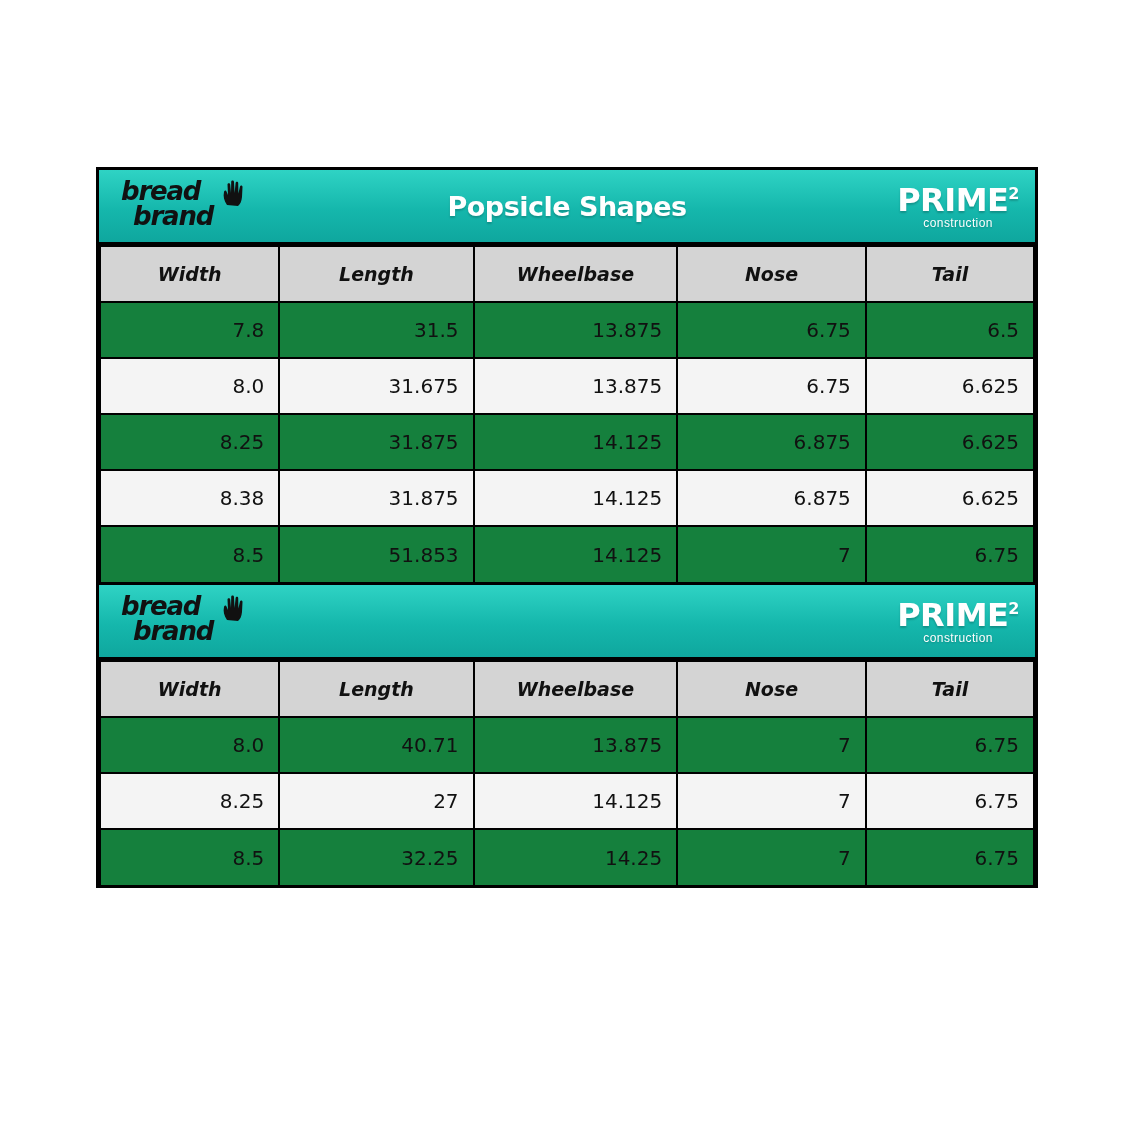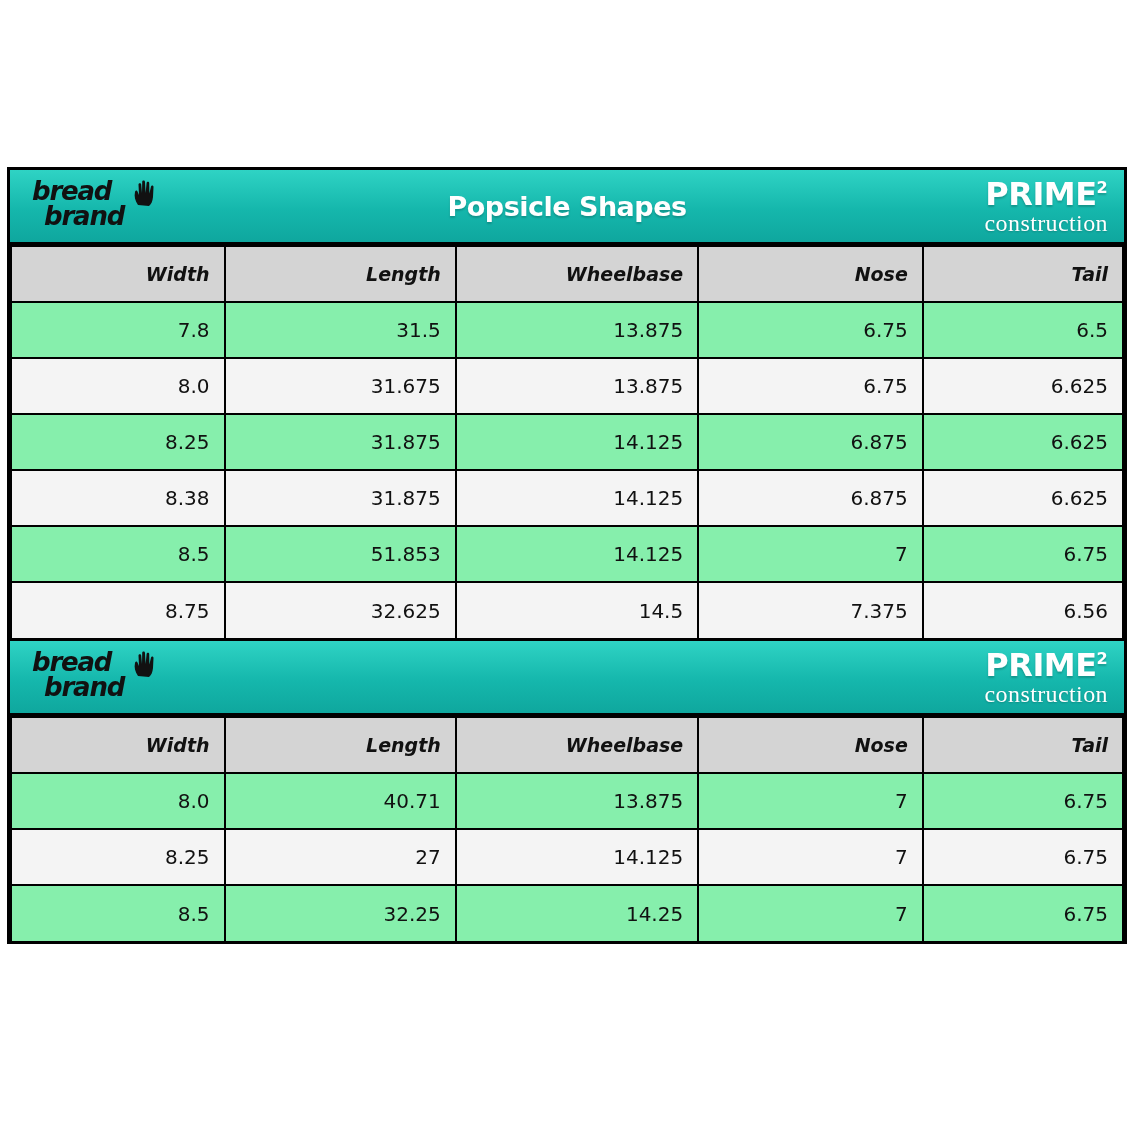--- a/index.html
+++ b/index.html
@@ -15,21 +15,21 @@
   }
 
   .sheet {
     position: absolute;
     left: 0;
     top: 167px;
     width: 1134px;
   }
 
   .block {
-    width: 1120px;
+    width: 942px;
     margin: 0 auto;
     border: 3px solid #000000;
     box-sizing: border-box;
     background: #ffffff;
   }
   .block + .block {
     border-top: none;
   }
 
   
@@ -94,55 +94,55 @@
     font-weight: bold;
     font-size: 32px;
     letter-spacing: -0.5px;
     text-shadow: 0 2px 2px rgba(0,0,0,0.2);
   }
   .prime-mark .prime-top sup {
     font-size: 16px;
     vertical-align: super;
   }
   .prime-mark .prime-sub {
-    font-family: Liberation Serif, serif;
-    font-size: 24px;
+    font-family: Liberation Sans, sans-serif;
+    font-size: 12px;
     letter-spacing: 0.4px;
     margin-top: 1px;
     text-shadow: 0 1px 2px rgba(0,0,0,0.2);
   }
 
   
   table.spec {
     width: 100%;
     border-collapse: collapse;
     table-layout: fixed;
   }
   table.spec th,
   table.spec td {
     border: 2px solid #000000;
     height: 56px;
     box-sizing: border-box;
     padding: 0 14px;
   }
   table.spec th {
     background: #d4d4d4;
-    text-align: right;
+    text-align: center;
     font-family: "DejaVu Sans", sans-serif;
     font-style: italic;
     font-weight: bold;
     font-size: 19px;
     color: #111111;
   }
   table.spec td {
     text-align: right;
     font-family: "DejaVu Sans", sans-serif;
     font-size: 20px;
     color: #111111;
-    background: #86efac;
+    background: #15803d;
   }
   table.spec tr.alt td {
     background: #f4f4f4;
   }
   table.spec tr:last-child td {
     border-bottom: none;
   }
   table.spec col.c0 { width: 19.2%; }
   table.spec col.c1 { width: 20.8%; }
   table.spec col.c2 { width: 21.8%; }
@@ -219,27 +219,20 @@
           <td>6.875</td>
           <td>6.625</td>
         </tr>
         <tr>
           <td>8.5</td>
           <td>51.853</td>
           <td>14.125</td>
           <td>7</td>
           <td>6.75</td>
         </tr>
-        <tr class="alt">
-          <td>8.75</td>
-          <td>32.625</td>
-          <td>14.5</td>
-          <td>7.375</td>
-          <td>6.56</td>
-        </tr>
       </tbody>
     </table>
   </div>
 
   <div class="block">
     <div class="banner">
 
       <div class="brand-logo">
         <div class="word one">bread</div>
         <div class="word two">brand</div>

